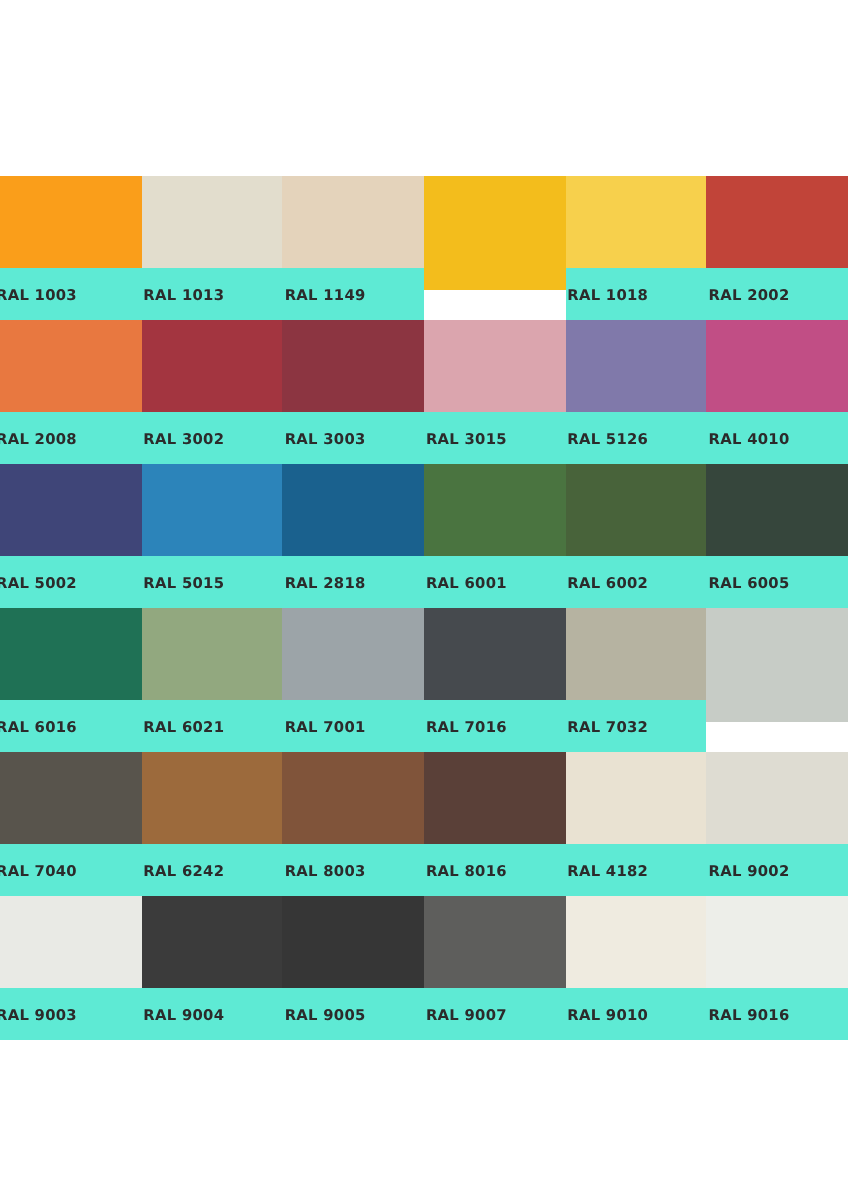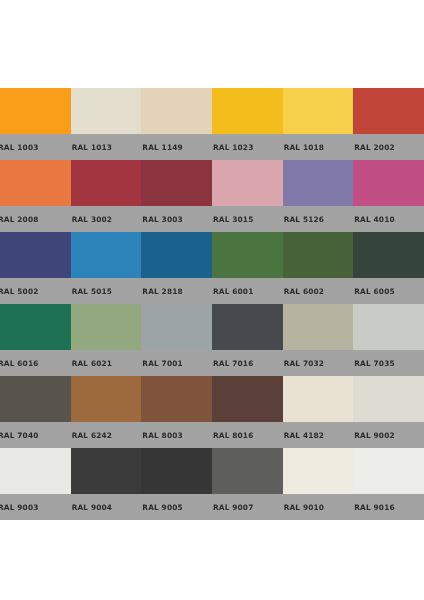--- a/index.html
+++ b/index.html
@@ -48,21 +48,21 @@
     overflow: hidden;
   }
 
   .swatch {
     height: 57px;
     width: 100%;
   }
 
   .label-band {
     height: 32px;
-    background: #a3a3a3;
+    background: #5eead4;
     display: flex;
     align-items: center;
     overflow: hidden;
   }
 
   .label {
     font-size: 7.4px;
     font-weight: bold;
     color: #2b2b2b;
     letter-spacing: 0.15px;
@@ -101,23 +101,20 @@
           </div>
         </div>
         <div class="cell">
           <div class="swatch" style="background: rgb(228, 211, 187);"></div>
           <div class="label-band">
             <span class="label">RAL 1149</span>
           </div>
         </div>
         <div class="cell">
           <div class="swatch" style="background: rgb(243, 189, 28);"></div>
-          <div class="label-band">
-            <span class="label">RAL 1023</span>
-          </div>
         </div>
         <div class="cell">
           <div class="swatch" style="background: rgb(247, 208, 76);"></div>
           <div class="label-band">
             <span class="label">RAL 1018</span>
           </div>
         </div>
         <div class="cell">
           <div class="swatch" style="background: rgb(193, 68, 57);"></div>
           <div class="label-band">
@@ -227,23 +224,20 @@
           </div>
         </div>
         <div class="cell">
           <div class="swatch" style="background: rgb(182, 179, 161);"></div>
           <div class="label-band">
             <span class="label">RAL 7032</span>
           </div>
         </div>
         <div class="cell">
           <div class="swatch" style="background: rgb(199, 204, 198);"></div>
-          <div class="label-band">
-            <span class="label">RAL 7035</span>
-          </div>
         </div>
       </div>
       <div class="row">
         <div class="cell">
           <div class="swatch" style="background: rgb(88, 84, 76);"></div>
           <div class="label-band">
             <span class="label">RAL 7040</span>
           </div>
         </div>
         <div class="cell">

